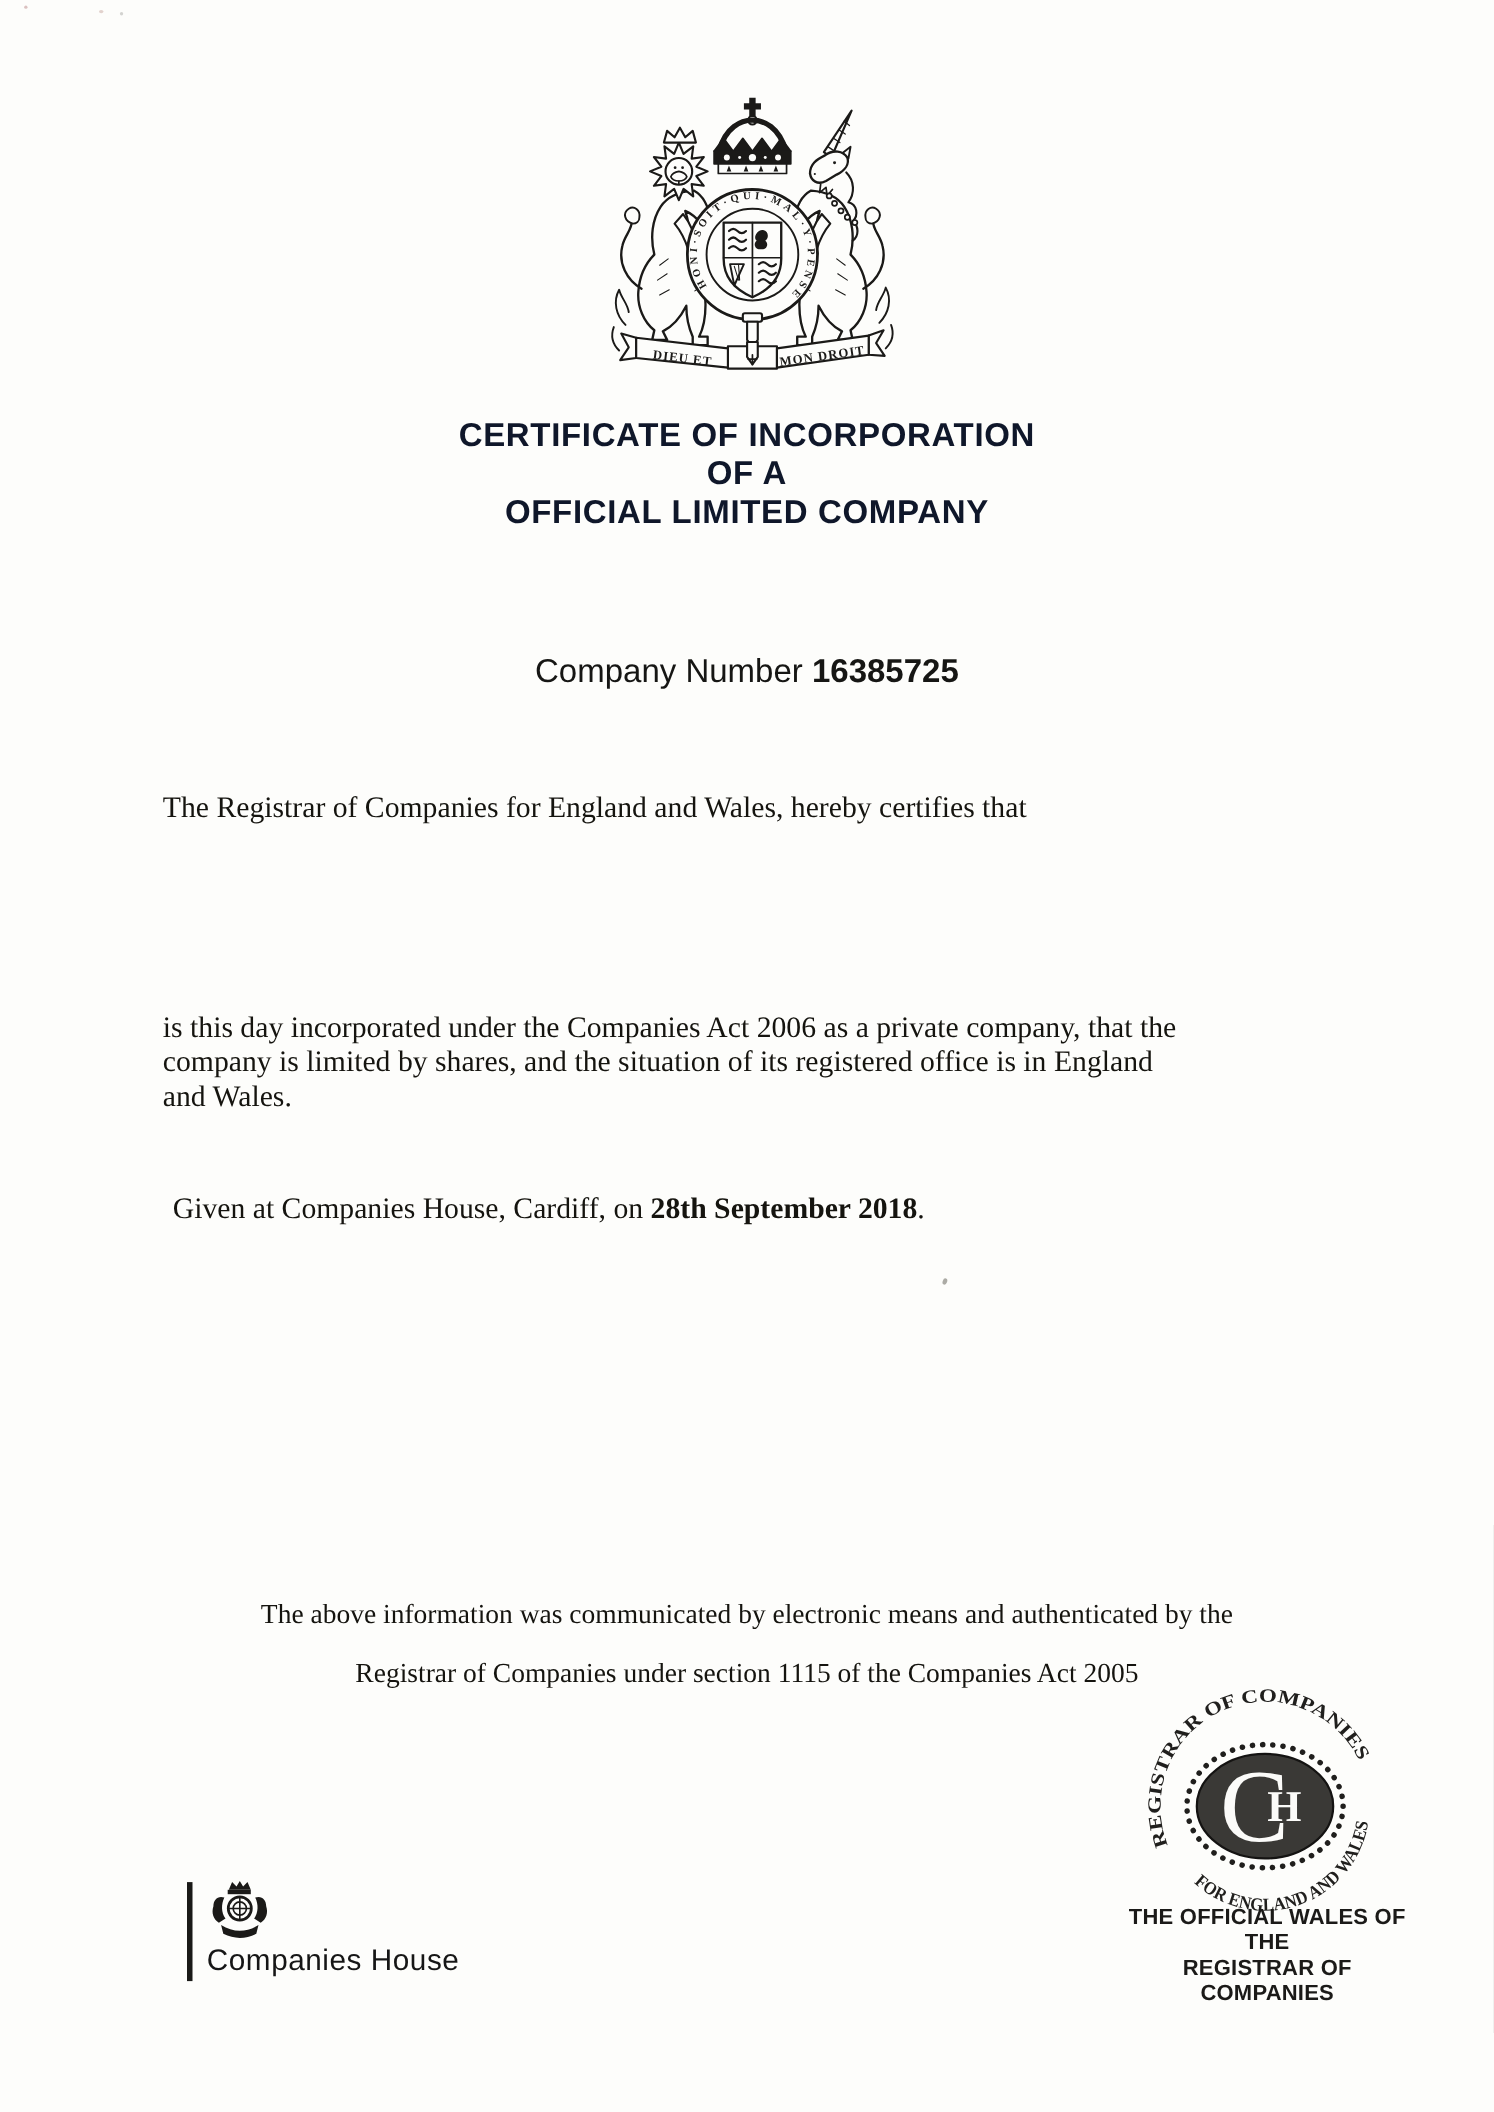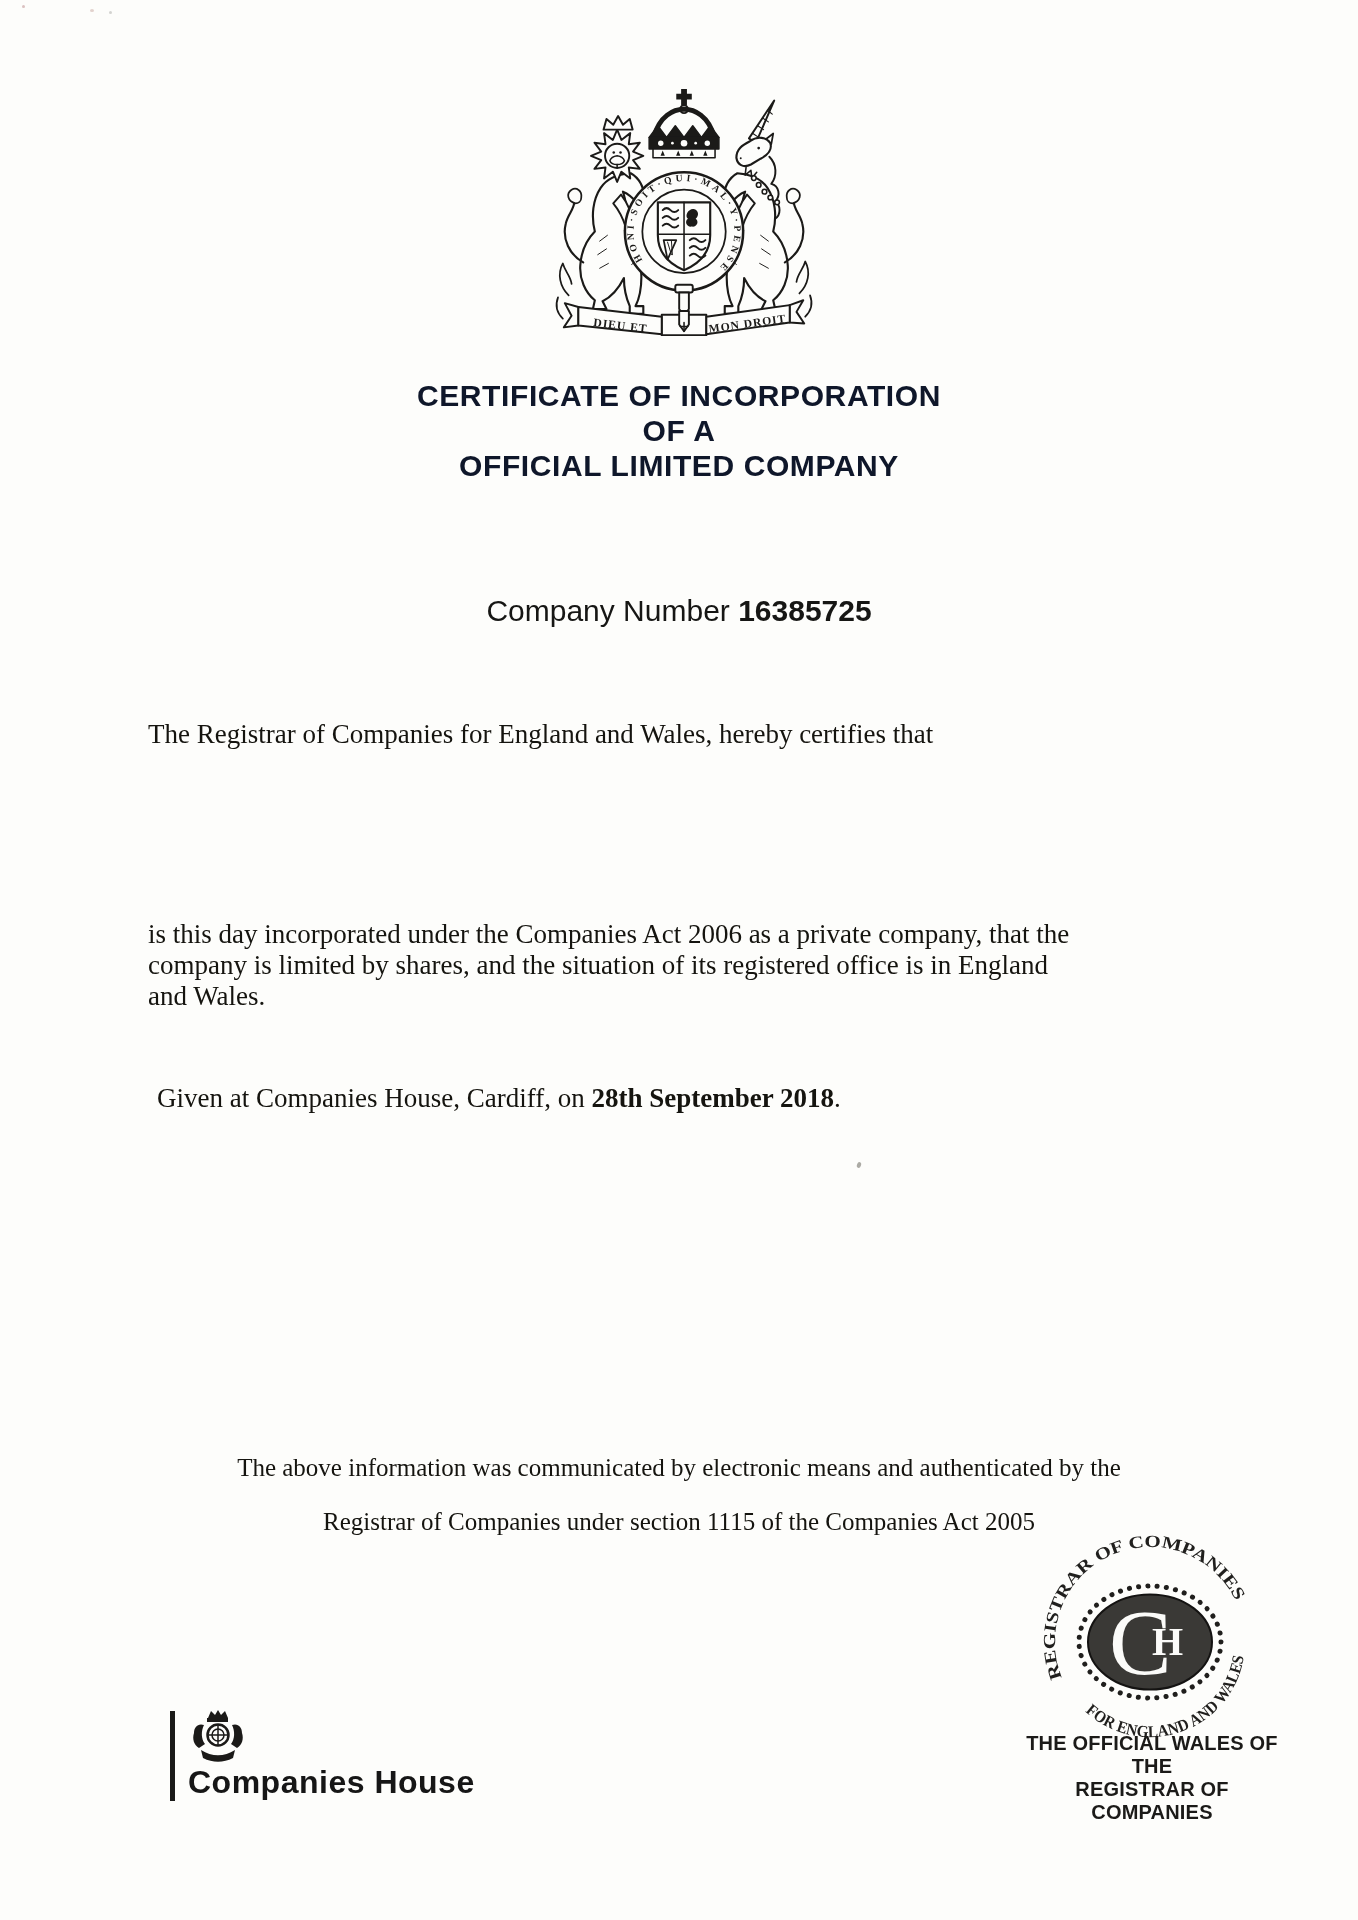--- a/index.html
+++ b/index.html
@@ -29,21 +29,21 @@
     top:1441px;font-size:25px;line-height:54px;color:#15140f;
   }
   .seal-caption{
     left:1023px;top:1732px;width:258px;text-align:center;
     font-family:"Liberation Sans",sans-serif;font-weight:bold;
     font-size:20px;line-height:23px;letter-spacing:.2px;color:#1b1a18;
   }
   .logo-bar{left:170px;top:1711px;width:5px;height:90px;background:#1a1a18;}
   .logo-word{
     left:188px;top:1764px;font-family:"Liberation Sans",sans-serif;
-    font-size:32px;line-height:36px;letter-spacing:.5px;color:#161616;font-weight:bold;
+    font-size:27px;line-height:36px;letter-spacing:.5px;color:#161616;
   }
   .speck{border-radius:50%;}
 </style>
 </head>
 <body>
 
 <div class="page">
 
   <svg class="abs" style="left:548px;top:86px" width="274" height="254" viewBox="0 0 280 262">
     <g stroke="#1b1a18" fill="#fdfdfb" stroke-width="2.2" stroke-linejoin="round" stroke-linecap="round">

